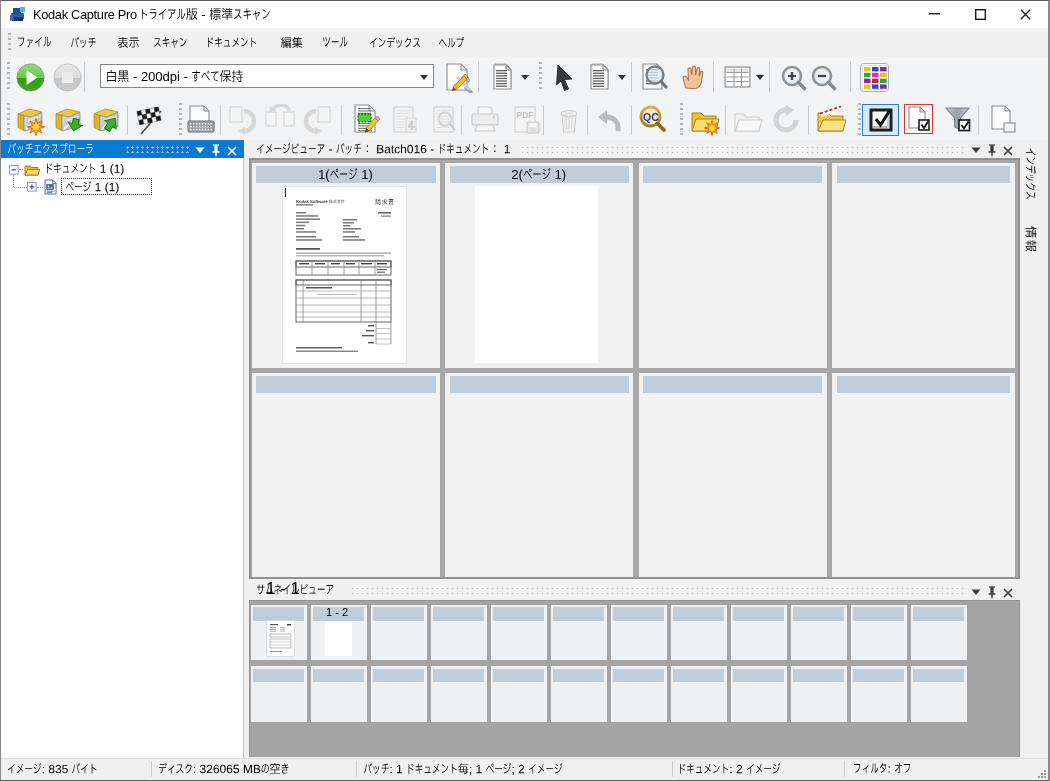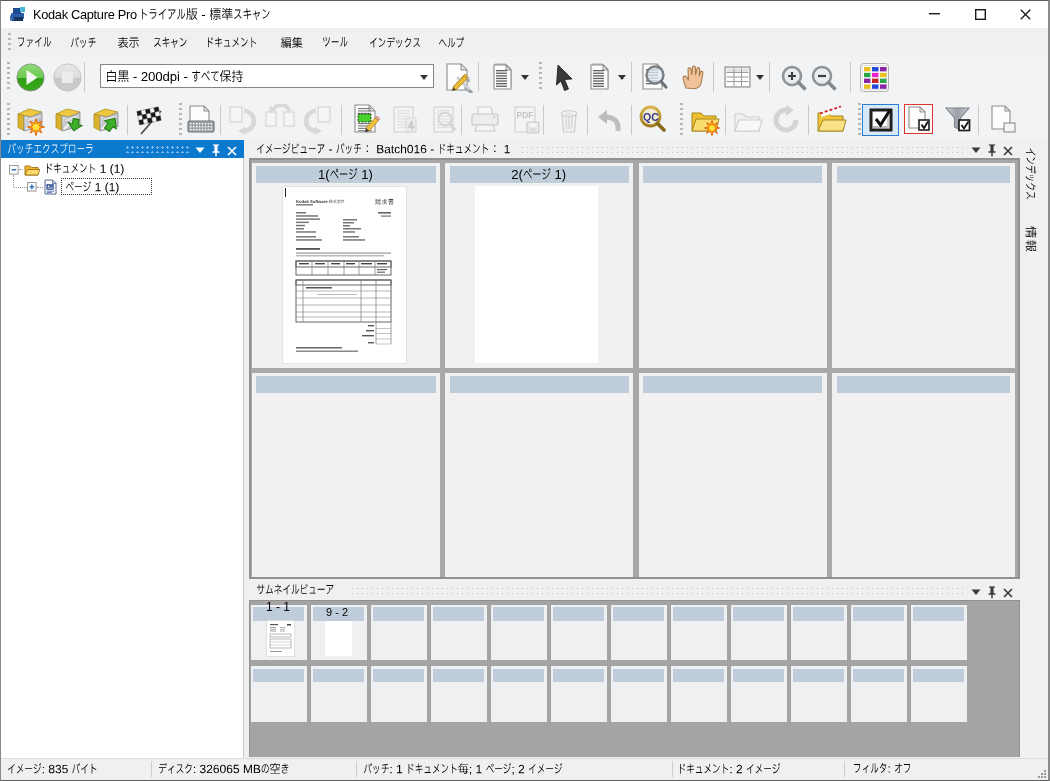--- a/index.html
+++ b/index.html
@@ -680,22 +680,22 @@
 <div class="tcell" style="left:670.5px;top:666px;width:56.0px;height:55.5px"></div>
 <div class="tchead" style="left:673.0px;top:668.5px;width:51.0px;height:13.5px"></div>
 <div class="tcell" style="left:730.5px;top:666px;width:56.0px;height:55.5px"></div>
 <div class="tchead" style="left:733.0px;top:668.5px;width:51.0px;height:13.5px"></div>
 <div class="tcell" style="left:790.5px;top:666px;width:56.0px;height:55.5px"></div>
 <div class="tchead" style="left:793.0px;top:668.5px;width:51.0px;height:13.5px"></div>
 <div class="tcell" style="left:850.5px;top:666px;width:56.0px;height:55.5px"></div>
 <div class="tchead" style="left:853.0px;top:668.5px;width:51.0px;height:13.5px"></div>
 <div class="tcell" style="left:910.5px;top:666px;width:56.0px;height:55.5px"></div>
 <div class="tchead" style="left:913.0px;top:668.5px;width:51.0px;height:13.5px"></div>
-<span class="abs" style="left:266px;top:600px;font-size:12px">1 - 1</span>
-<span class="abs" style="left:326px;top:605.5px;font-size:11px">9 - 2</span>
+<span class="abs" style="left:266px;top:579px;font-size:17px">1 - 1</span>
+<span class="abs" style="left:326px;top:605.5px;font-size:11px">1 - 2</span>
 <div class="abs" style="left:266.5px;top:621px;width:27px;height:34.5px;background:#fff;box-shadow:0 0 0 0.8px #dcdcdc"></div>
 <div class="abs" style="left:325px;top:621px;width:27px;height:35px;background:#fff"></div>
 <svg class="abs" style="left:266.5px;top:621px" width="27" height="34.5" viewBox="0 0 27 34.5">
     <rect x="3" y="3" width="8" height="1.2" fill="#555"></rect>
     <rect x="20" y="3" width="4" height="1.5" fill="#444"></rect>
     <rect x="3" y="6" width="6" height="0.9" fill="#999"></rect>
     <rect x="13" y="6" width="5" height="0.9" fill="#aaa"></rect>
     <rect x="3" y="7.8" width="6" height="0.9" fill="#999"></rect>
     <rect x="13" y="7.8" width="5" height="0.9" fill="#aaa"></rect>
     <rect x="3" y="9.6" width="6" height="0.9" fill="#999"></rect>

